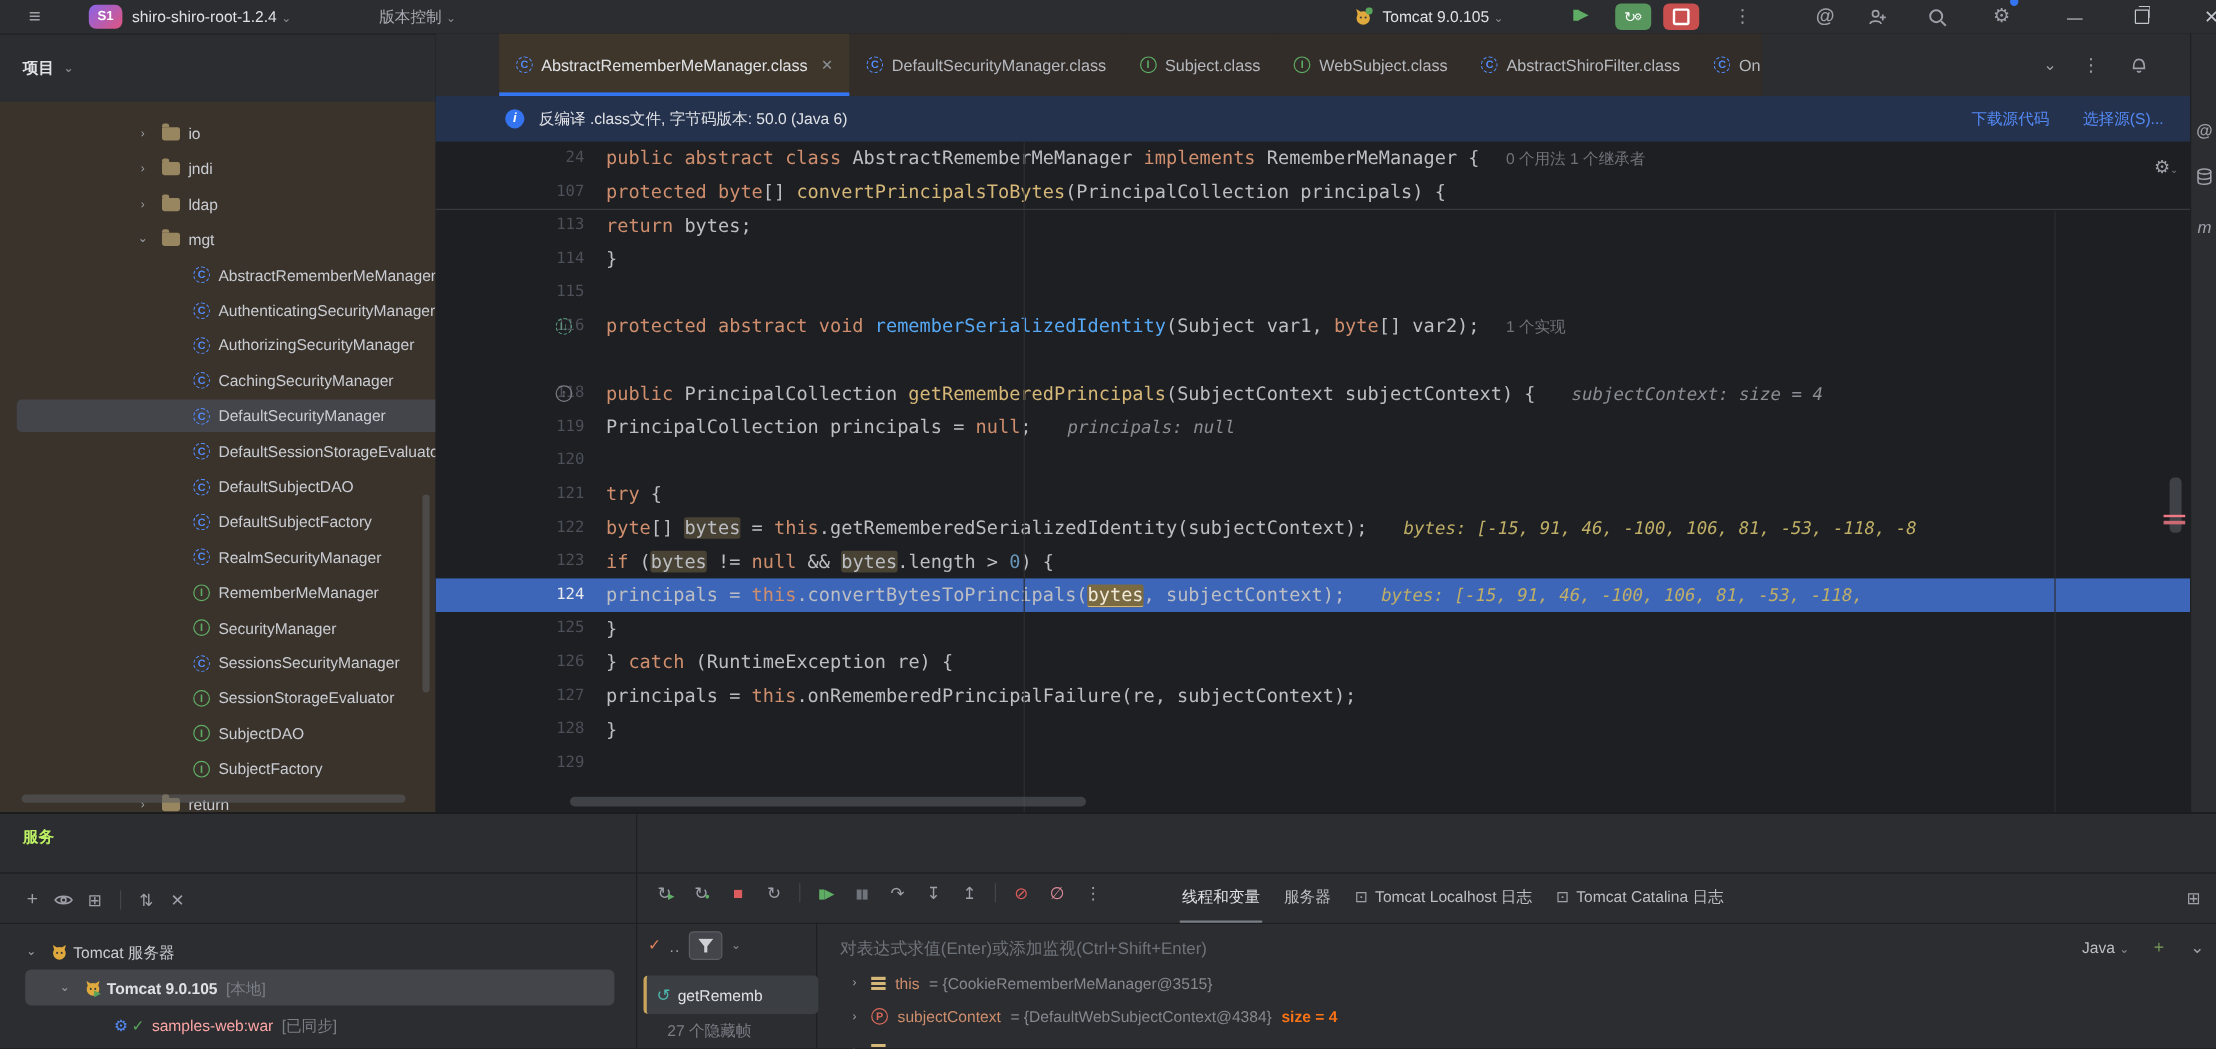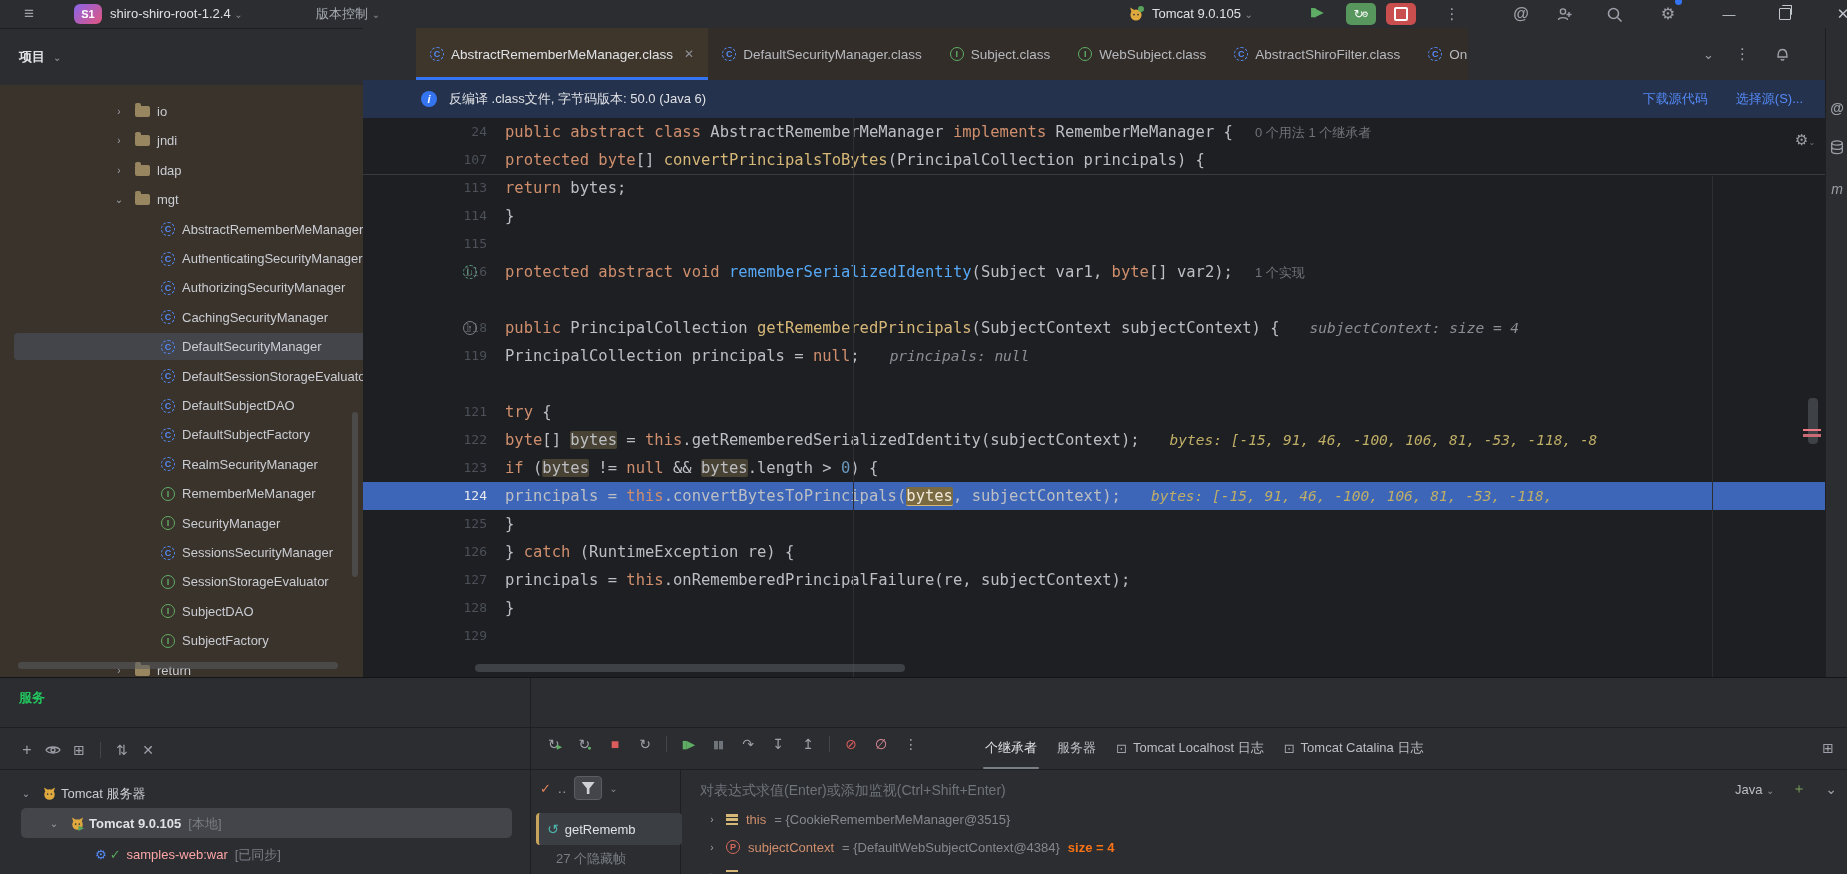--- a/index.html
+++ b/index.html
@@ -62,21 +62,21 @@
   .hint-gray{color:#8a8e95;} .hint-gold{color:#bfae67;}
   .usage{color:#6f737a;font:13px "Liberation Sans","DejaVu Sans",sans-serif;margin-left:22px;}
   .sticky-sep{left:0;top:146px;width:1462px;height:1px;background:#393b40;}
   .gut-sep{left:490px;top:90px;width:1px;height:559px;background:#2d2f33;}
   .guide{background:#2c2e32;width:1px;}
   .rstripe{left:1462px;top:0;width:22px;height:649px;background:#2b2d30;border-left:1px solid #1e1f22;display:flex;flex-direction:column;align-items:center;color:#9da0a8;}
   
   .bottom{left:0;top:677px;width:1847px;height:197px;background:#2b2d30;border-top:1px solid #141517;}
   .hline{position:absolute;left:0;width:1847px;height:1px;background:#1e1f22;}
   .vline{position:absolute;width:1px;background:#1e1f22;}
-  .svc-title{left:19px;top:11px;color:#22c55e;font-weight:bold;font-size:13px;}
+  .svc-title{left:19px;top:11px;color:#bef264;font-weight:bold;font-size:13px;}
   .icbtn{display:inline-flex;width:26px;height:24px;align-items:center;justify-content:center;color:#9da0a8;font-size:14px;}
   .srow{position:absolute;height:29px;display:flex;align-items:center;white-space:nowrap;}
   .chip{position:absolute;background:#43454a;border-radius:5px;}
   .dbg-ic{display:inline-flex;width:30px;height:24px;align-items:center;justify-content:center;font-size:14px;}
   .dtab{display:inline-flex;align-items:center;gap:6px;height:42px;padding:0 10px;color:#bcbec4;position:relative;}
   .dtab.active{color:#dfe1e5;}
   .dtab.active:after{content:"";position:absolute;left:8px;right:8px;bottom:0;height:2px;background:#7a7e85;border-radius:2px;}
   .varbars{display:inline-block;width:12px;height:11px;
     background:linear-gradient(#d5b778 0 2.5px,transparent 2.5px 4.3px,#d5b778 4.3px 6.8px,transparent 6.8px 8.6px,#d5b778 8.6px 11px);}
   .pring{display:inline-flex;width:14px;height:14px;border-radius:50%;border:1.4px solid #d8695a;color:#d8695a;
@@ -313,20 +313,24 @@
         </div>
         <div class="cline" style="top: 196px;">
           <span class="ln">118</span>
           <span class="gico up">↑</span>
           <span class="codetxt"><span class="pl">    </span><span class="kw">public </span><span class="pl">PrincipalCollection </span><span class="mg">getRememberedPrincipals</span><span class="pl">(SubjectContext subjectContext) {</span><span class="hint hint-gray">subjectContext:  size = 4</span></span>
         </div>
         <div class="cline" style="top: 224px;">
           <span class="ln">119</span>
           <span class="codetxt"><span class="pl">        PrincipalCollection principals = </span><span class="kw">null</span><span class="pl">;</span><span class="hint hint-gray">principals: null</span></span>
         </div>
+        <div class="cline" style="top: 252px;">
+          <span class="ln">120</span>
+          <span class="codetxt"></span>
+        </div>
         <div class="cline" style="top: 280px;">
           <span class="ln">121</span>
           <span class="codetxt"><span class="pl">        </span><span class="kw">try</span><span class="pl"> {</span></span>
         </div>
         <div class="cline" style="top: 308px;">
           <span class="ln">122</span>
           <span class="codetxt"><span class="pl">            </span><span class="kw">byte</span><span class="pl">[] </span><span class="hlw">bytes</span><span class="pl"> = </span><span class="kw">this</span><span class="pl">.getRememberedSerializedIdentity(subjectContext);</span><span class="hint hint-gold">bytes: [-15, 91, 46, -100, 106, 81, -53, -118, -8</span></span>
         </div>
         <div class="cline" style="top: 336px;">
           <span class="ln">123</span>
@@ -450,21 +454,21 @@
         <span class="dbg-ic" style="color: rgb(157, 160, 168);">↷</span>
         <span class="dbg-ic" style="color: rgb(157, 160, 168);">↧</span>
         <span class="dbg-ic" style="color: rgb(157, 160, 168);">↥</span>
         <span style="width: 1px; height: 16px; background: rgb(67, 69, 74); margin: 0px 6px;"></span>
         <span class="dbg-ic" style="color: rgb(219, 92, 92);">⊘</span>
         <span class="dbg-ic" style="color: rgb(222, 140, 154);">∅</span>
         <span class="dbg-ic" style="color: rgb(157, 160, 168);">⋮</span>
       </div>
     <div class="abs" style="left:975px;top:49px;display:flex;" id="dbgTabs">
         <div class="dtab active">
-          <span>个继承者</span>
+          <span>线程和变量</span>
         </div>
         <div class="dtab">
           <span>服务器</span>
         </div>
         <div class="dtab">
           <span style="color: rgb(157, 160, 168);">⊡</span>
           <span>Tomcat Localhost 日志</span>
         </div>
         <div class="dtab">
           <span style="color: rgb(157, 160, 168);">⊡</span>

